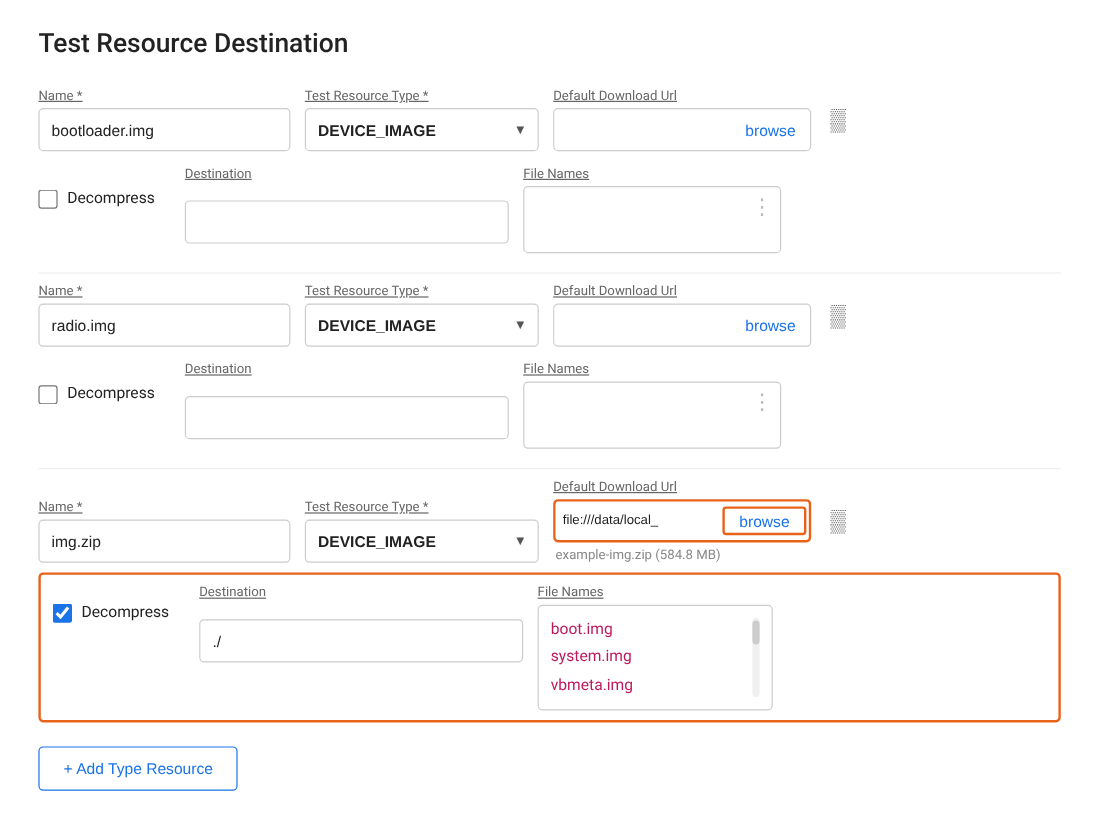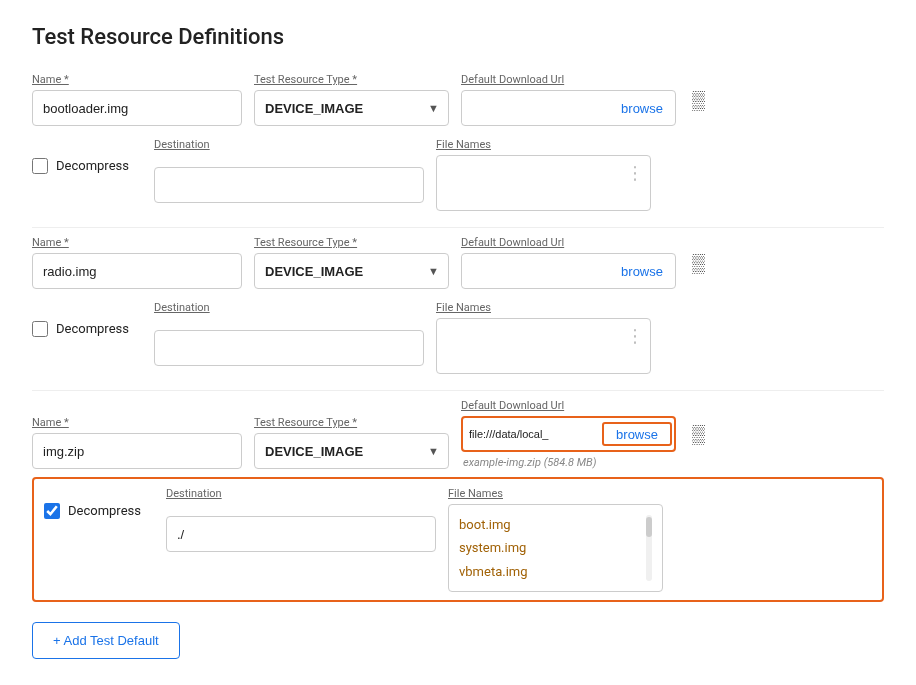--- a/index.html
+++ b/index.html
@@ -111,21 +111,20 @@
       cursor: pointer;
       white-space: nowrap;
       border: none;
       background: transparent;
       height: 100%;
     }
     .url-hint {
       font-size: 11px;
       color: #888;
       padding-left: 2px;
-      font-style: italic;
     }
     .delete-btn {
       color: #555;
       cursor: pointer;
       font-size: 18px;
       padding: 4px;
       margin-bottom: 0;
       align-self: center;
       border: none;
       background: transparent;
@@ -190,24 +189,24 @@
     .divider {
       border: none;
       border-top: 1px solid #eee;
       margin: 6px 0 8px 0;
     }
     .filenames-inner {
       border: 1px solid #ccc;
       border-radius: 4px;
       padding: 8px 10px;
       font-size: 13px;
-      color: #a16207;
+      color: #be185d;
       min-height: 72px;
       background: #fff;
-      width: 215px;
+      width: 196px;
       display: flex;
       gap: 20px;
     }
     .filenames-text-col {
       flex: 1;
       line-height: 1.8;
     }
     .scrollbar-track {
       width: 6px;
       background: #f0f0f0;
@@ -239,21 +238,21 @@
       font-size: 18px;
       line-height: 1;
       margin-top: 4px;
     }
   </style>
 </head>
 <body>
 
 
 
-<h1 class="page-title">Test Resource Definitions</h1>
+<h1 class="page-title">Test Resource Destination</h1>
 
 
 <div class="resource-block">
   <div class="resource-row">
     <div class="field-group name-field">
       <span class="field-label">Name *</span>
       <input class="field-input" type="text" value="bootloader.img" style="">
     </div>
     <div class="field-group type-field">
       <span class="field-label">Test Resource Type *</span>
@@ -382,16 +381,16 @@
           <div>vbmeta.img</div>
         </div>
         <div class="scrollbar-track">
           <div class="scrollbar-thumb"></div>
         </div>
       </div>
     </div>
   </div>
 </div>
 
-<button class="add-resource-btn">+ Add Test Default</button>
+<button class="add-resource-btn">+ Add Type Resource</button>
 
 
 
 
 </body></html>

